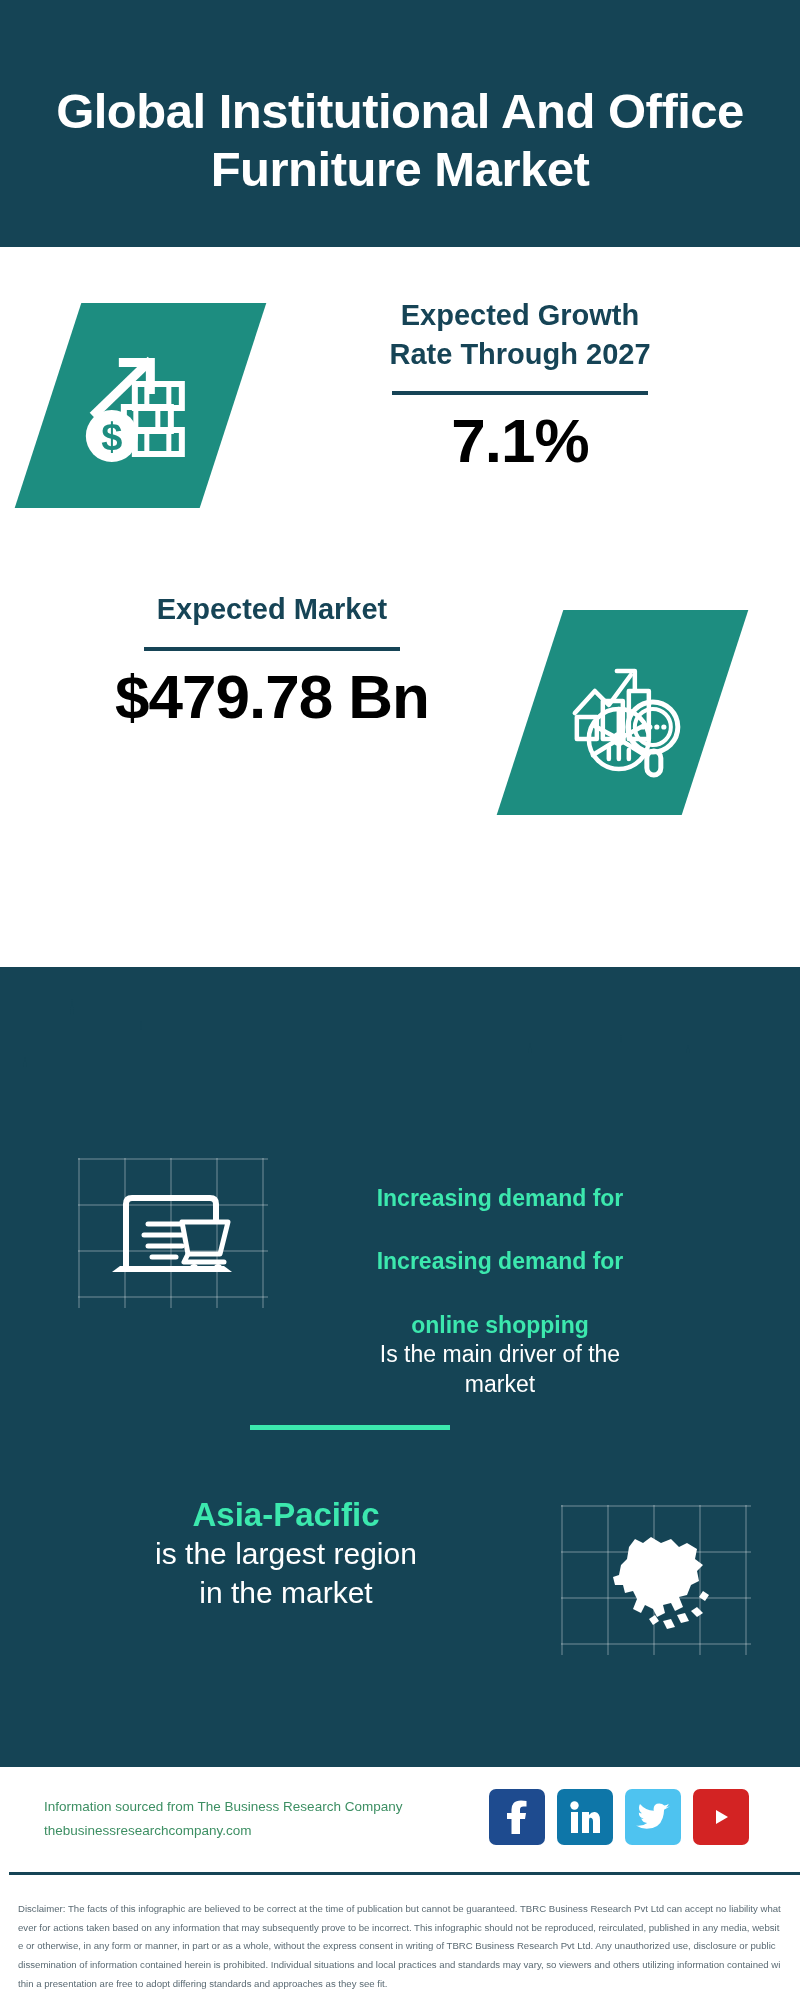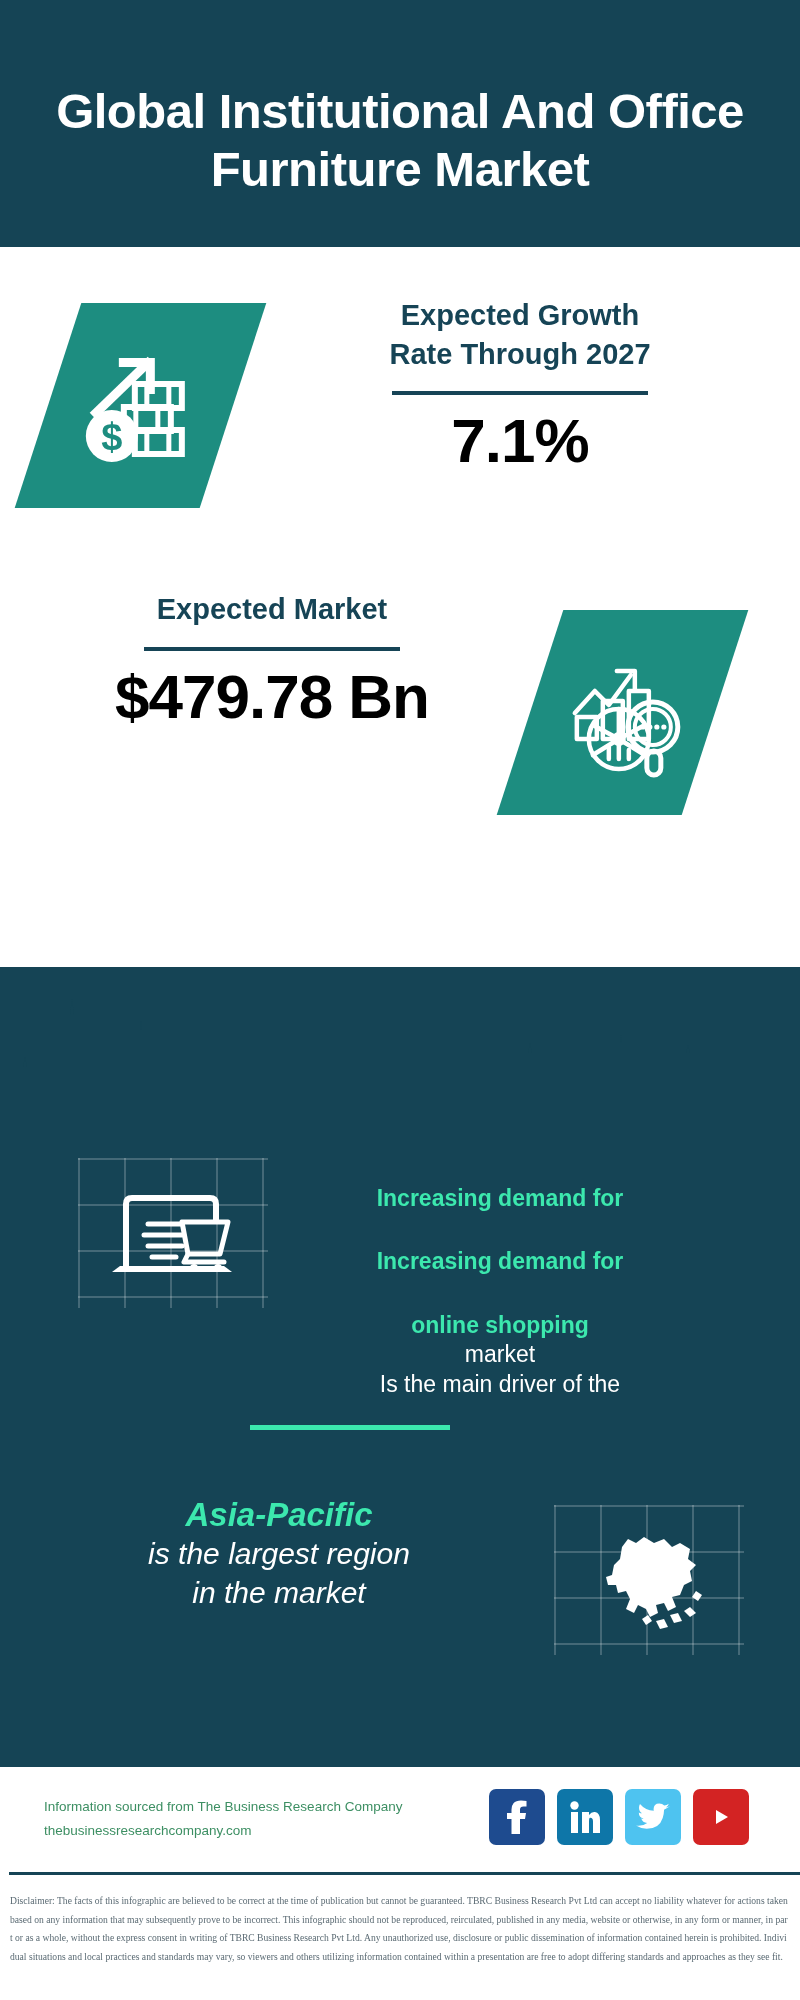--- a/index.html
+++ b/index.html
@@ -205,25 +205,24 @@
     left: 250px;
     top: 1425px;
     width: 200px;
     height: 5px;
     background: #3ce8ae;
   }
 
   
   .region-block {
     position: absolute;
-    left: 9px;
+    left: 16px;
     top: 1495px;
     width: 648px;
     height: 190px;
-    font-style: italic;
   }
   .region-text {
     position: absolute;
     left: 50px;
     top: 0;
     width: 440px;
     text-align: center;
   }
   .region-head {
     color: #3ce8ae;
@@ -291,27 +290,27 @@
   
   .disclaimer {
     position: absolute;
     left: 0;
     top: 1880px;
     width: 800px;
     padding: 8px 6px 0 6px;
     box-sizing: border-box;
   }
   .disclaimer p {
-    margin: 4px;
+    margin: 12px;
     color: #5a6a73;
     font-size: 9.6px;
     line-height: 1.95;
     text-align: left;
     word-break: break-all;
-    font-family: Liberation Serif, serif;
+    font-family: Liberation Sans, sans-serif;
   }
 </style>
 </head>
 <body>
 
 <div class="page">
 
   <div class="header">
     <div class="header-title">Global Institutional And Office Furniture Market</div>
   </div>
@@ -429,22 +428,22 @@
         </g>
         <circle cx="90" cy="88" r="4" fill="#ffffff"></circle>
         <circle cx="114" cy="88" r="4" fill="#ffffff"></circle>
       </svg>
     </div>
 
     <div class="driver-text">
       <div class="accent-text">Increasing demand for</div>
       <div class="accent-text">Increasing demand for</div>
       <div class="accent-text">online shopping</div>
+      <div class="plain-text">Is the main driver of the</div>
       <div class="plain-text">market</div>
-      <div class="plain-text">Is the main driver of the</div>
     </div>
   </div>
 
   <div class="mint-divider"></div>
 
   <div class="region-block">
     <div class="region-text">
       <div class="region-head">Asia-Pacific</div>
       <div class="region-sub">is the largest region</div>
       <div class="region-sub">in the market</div>

